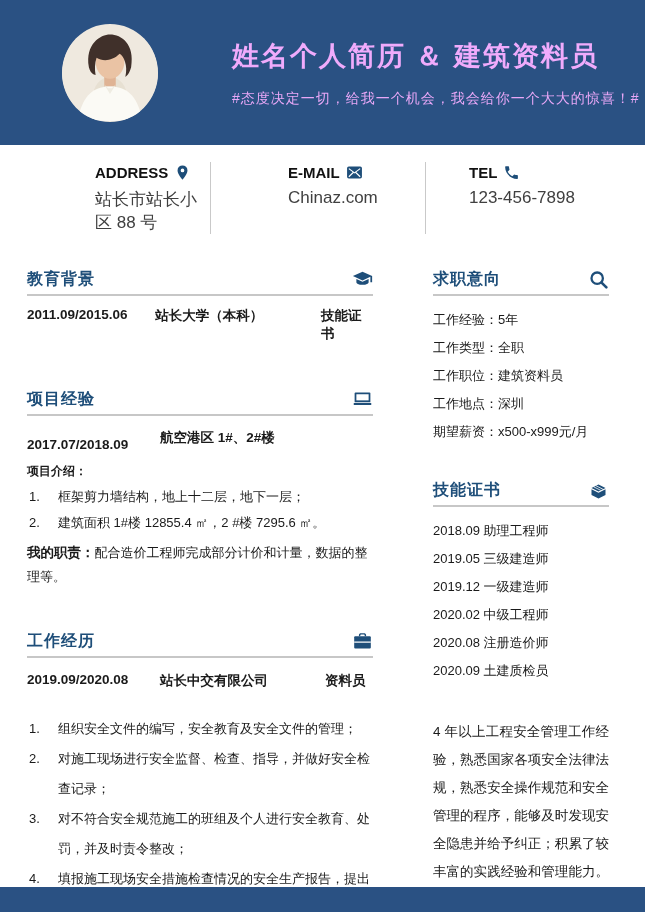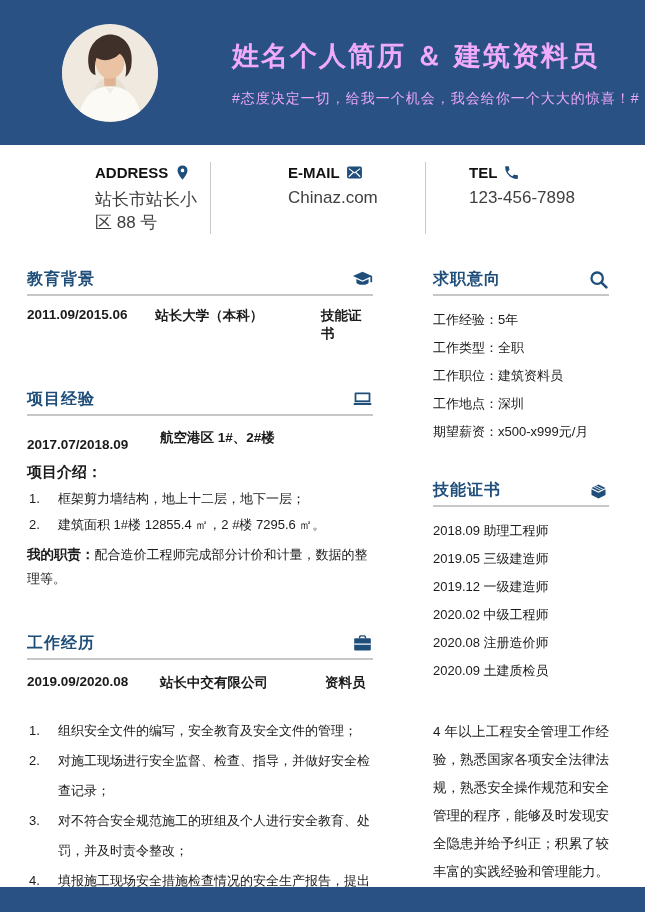--- a/index.html
+++ b/index.html
@@ -41,21 +41,21 @@
   
   .edu-row { display:flex; margin-top:11px; font-size:13.5px; font-weight:bold; }
   .edu-period { width:133px; }
   .edu-school { width:140px; }
   .edu-major  { margin-left:31px; }
 
   
   .sec-projects { margin-top:46px; }
   .proj-row { display:flex; margin-top:13px; font-size:13.5px; font-weight:bold; }
   .proj-period { width:133px;margin-top:8px; }
-  .blk-label { font-size:15px; font-weight:bold; margin-top:11px; }
+  .blk-label { font-size:12px; font-weight:bold; margin-top:11px; }
   ol.num { list-style:none; counter-reset:n; margin-top:4px; }
   ol.num li { counter-increment:n; position:relative; padding-left:31px; font-size:13px; line-height:26px; }
   ol.num li::before { content:counter(n) "."; position:absolute; left:2px; }
   .duty { font-size:13px; margin-top:5px; line-height:24px; }
   .duty b { font-size:13.5px; }
 
   
   .sec-work { margin-top:42px; }
   .job-head { display:flex; margin-top:14px; font-size:13.5px; font-weight:bold; }
   .job-period { width:133px; }

